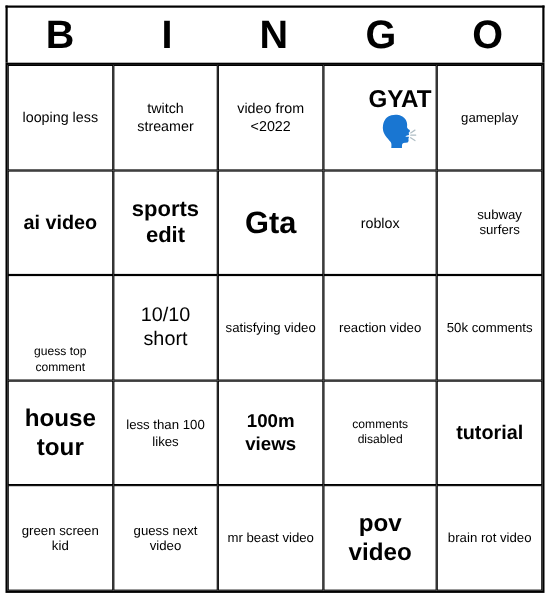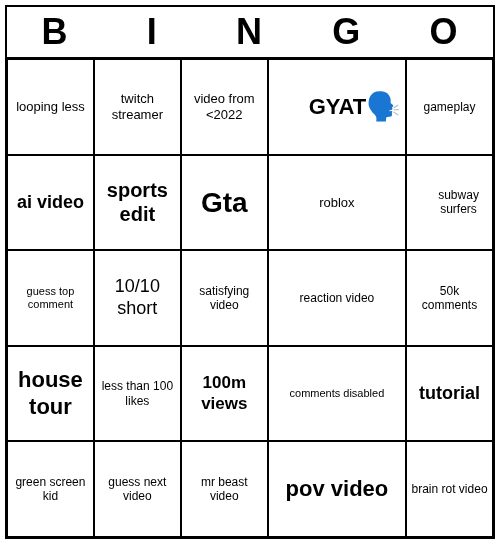--- a/index.html
+++ b/index.html
@@ -51,20 +51,21 @@
       font-size: 13px;
       line-height: 1.2;
       color: #000;
     }
     .bingo-cell.large-text {
       font-size: 18px;
       font-weight: bold;
     }
     .gyat-cell {
       display: flex;
+      flex-direction: column;
       align-items: center;
       justify-content: center;
       padding-left: 40px;
     }
     .gyat-text {
       font-size: 22px;
       font-weight: bold;
     }
     .head-icon {
       font-size: 28px;
@@ -109,21 +110,21 @@
     <div class="bingo-cell" style="font-size:28px; font-weight:bold;">
       <span>Gta</span>
     </div>
     <div class="bingo-cell">
       <span>roblox</span>
     </div>
     <div class="bingo-cell" style="font-size:12px;padding-left:22px;">
       <span>subway surfers</span>
     </div>
 
-    <div class="bingo-cell" style="font-size:11px;">
+    <div class="bingo-cell" style="font-size:11px;align-items:flex-end;">
       <span>guess top comment</span>
     </div>
     <div class="bingo-cell" style="font-size:18px; font-weight:normal;">
       <span>10/10 short</span>
     </div>
     <div class="bingo-cell" style="font-size:12px;">
       <span>satisfying video</span>
     </div>
     <div class="bingo-cell" style="font-size:12px;">
       <span>reaction video</span>

